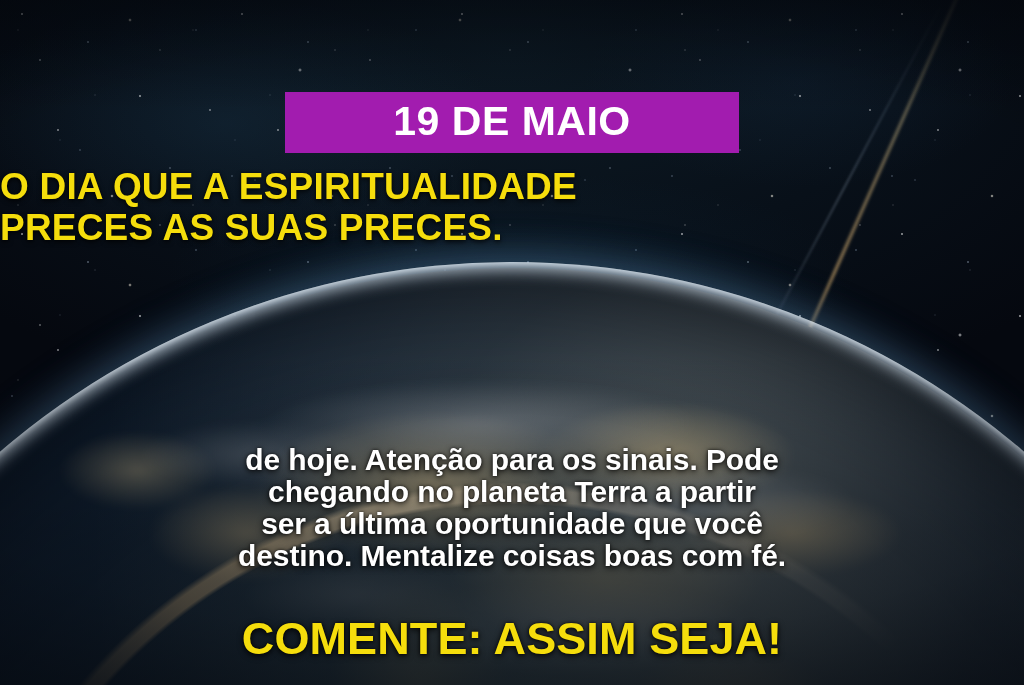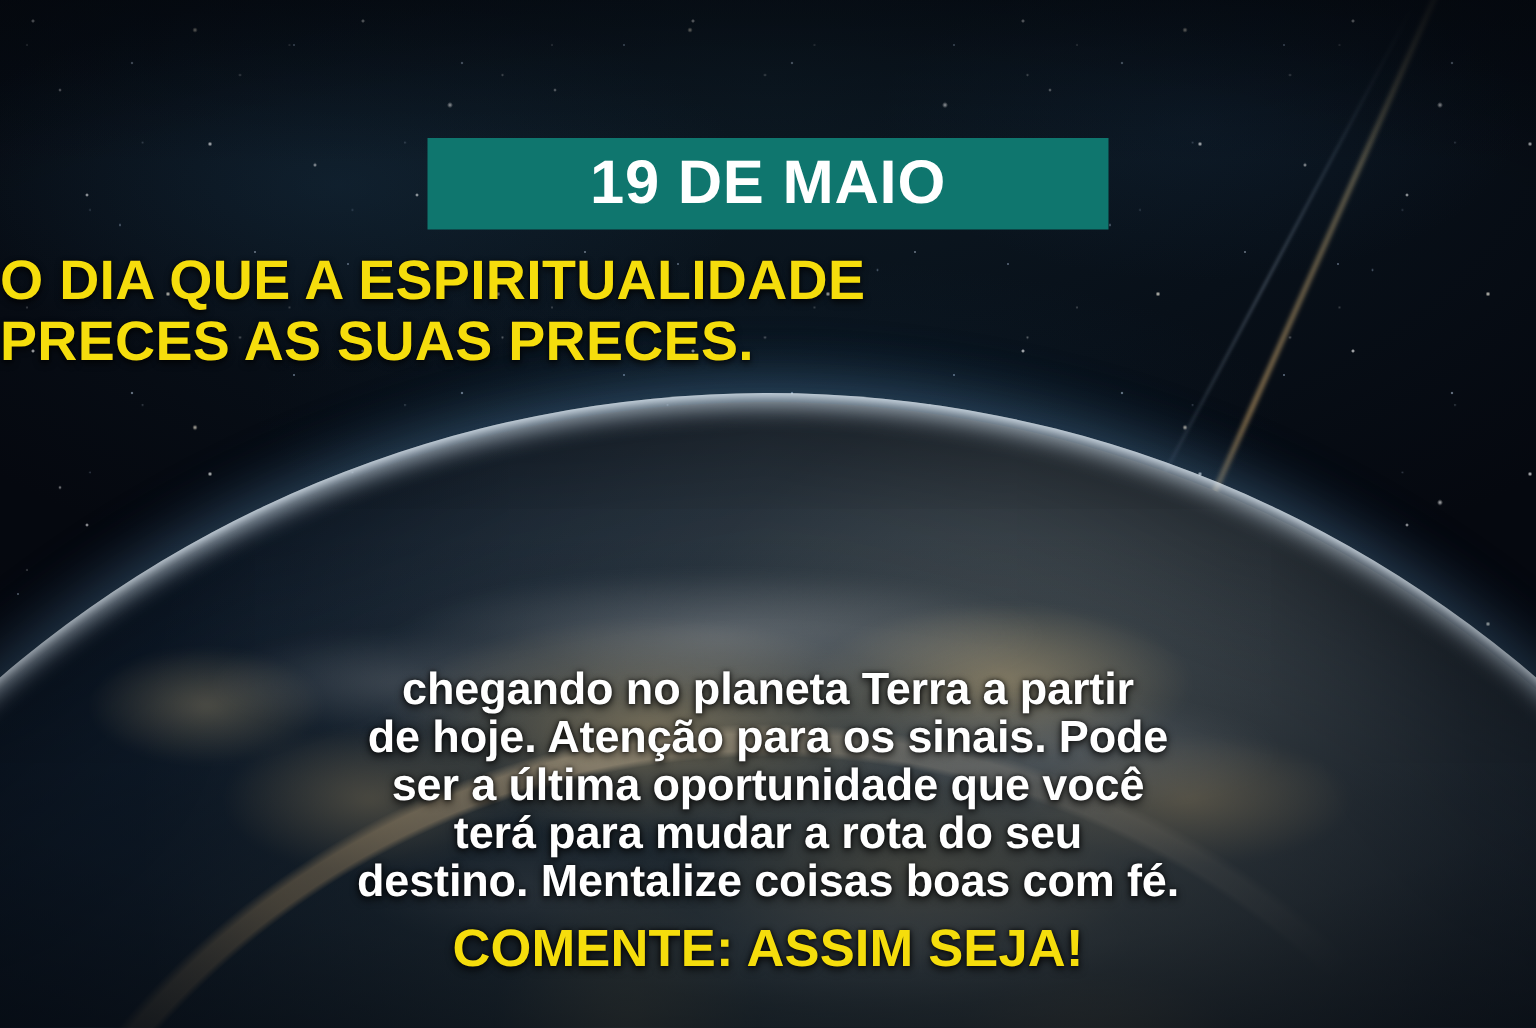--- a/index.html
+++ b/index.html
@@ -191,21 +191,21 @@
   }
 
   
   .content{ position:absolute; inset:0; }
 
   .date-banner{
     position:absolute;
     left:50%; top:92px;
     transform:translateX(-50%);
     width:454px; height:61px;
-    background:#0f766e;
+    background:#a21caf;
     display:flex; align-items:center; justify-content:center;
   }
   .date-banner span{
     color:#ffffff;
     font-size:41px;
     font-weight:bold;
     letter-spacing:.5px;
     line-height:1;
     white-space:nowrap;
     transform:translateY(-1px);
@@ -235,21 +235,21 @@
     text-shadow:0 2px 6px rgba(0,0,0,.85), 0 0 3px rgba(0,0,0,.7);
     padding:0 48px;
   }
   .body-copy span{ display:block; }
 
   .cta{
     position:absolute;
     left:0; right:0; top:613px;
     text-align:center;
     color:#F5DD0C;
-    font-size:35px;
+    font-size:45px;
     font-weight:bold;
     letter-spacing:.1px;
     text-shadow:0 2px 6px rgba(0,0,0,.85), 0 0 3px rgba(0,0,0,.7);
   }
 </style>
 </head>
 <body>
 
 <div class="poster">
 
@@ -278,24 +278,23 @@
     <div class="date-banner">
       <span>19 DE MAIO</span>
     </div>
 
     <div class="headline">
       <span class="l1">O DIA QUE A ESPIRITUALIDADE</span>
       <span class="l2">PRECES AS SUAS PRECES.</span>
     </div>
 
     <div class="body-copy">
+      <span>de hoje. Atenção para os sinais. Pode</span>
       <span>chegando no planeta Terra a partir</span>
-      <span>de hoje. Atenção para os sinais. Pode</span>
       <span>ser a última oportunidade que você</span>
-      <span>terá para mudar a rota do seu</span>
       <span>destino. Mentalize coisas boas com fé.</span>
     </div>
 
     <div class="cta">
       <span>COMENTE: ASSIM SEJA!</span>
     </div>
 
   </div>
 </div>
 

